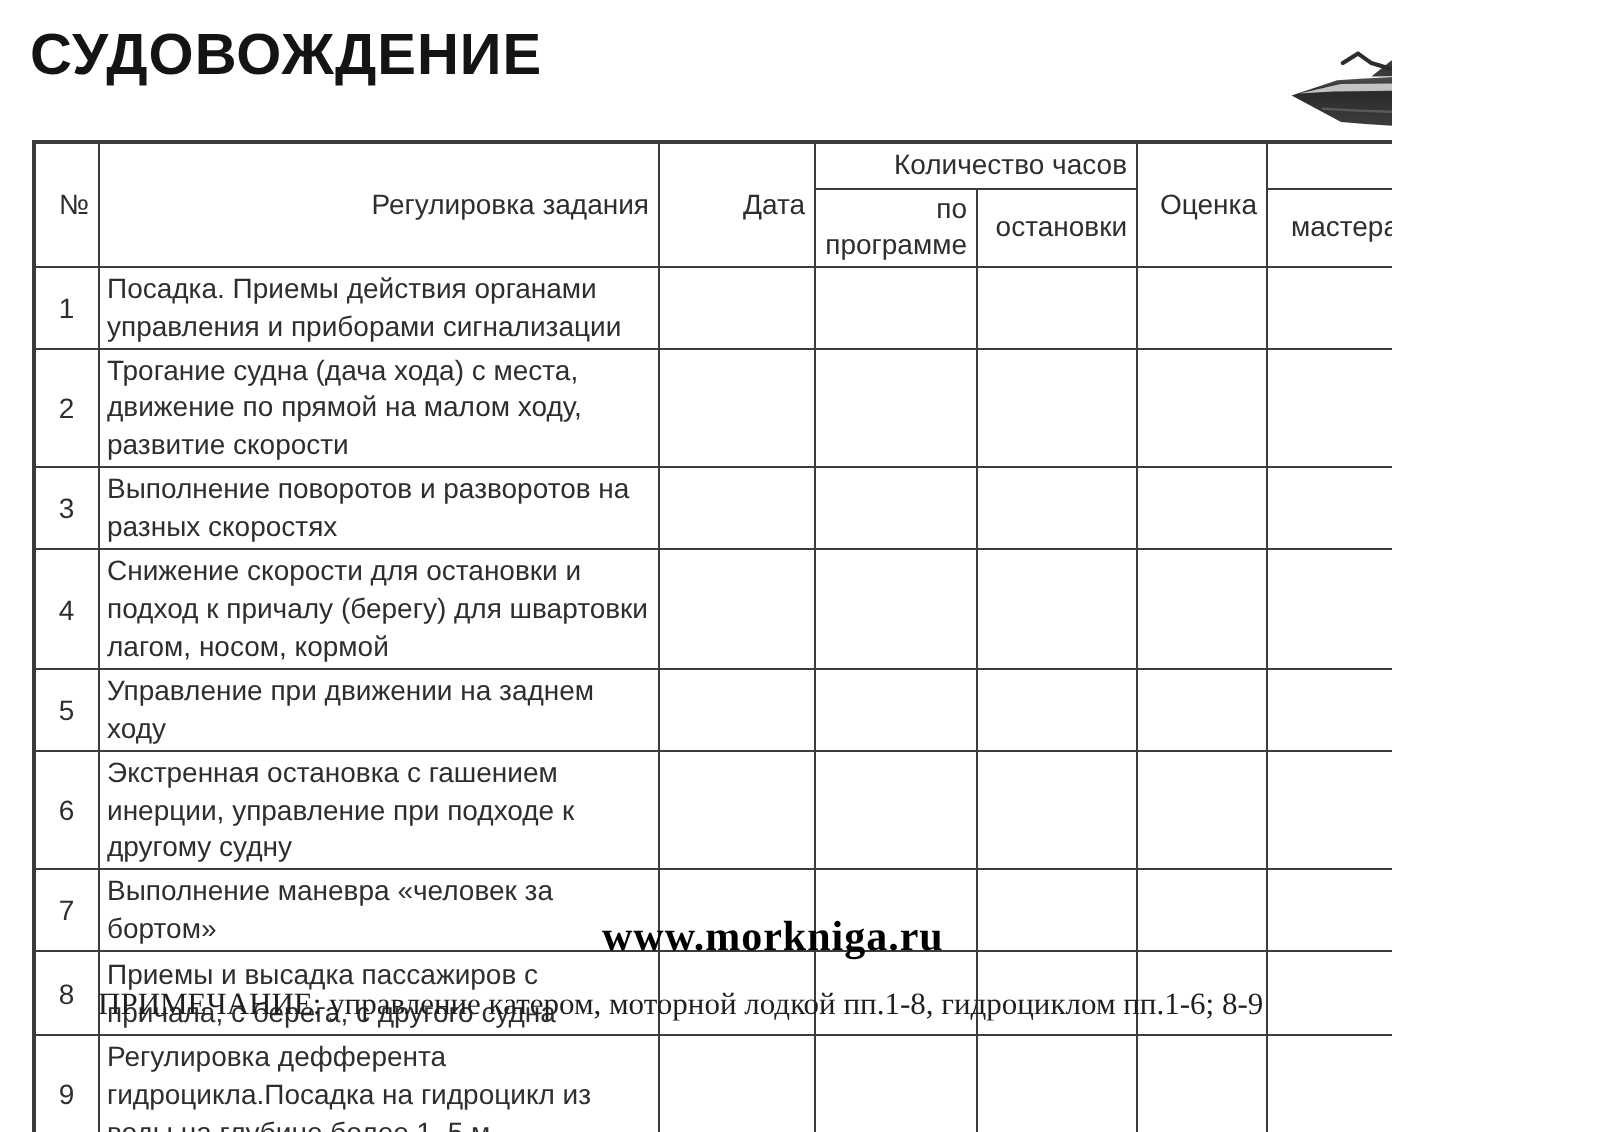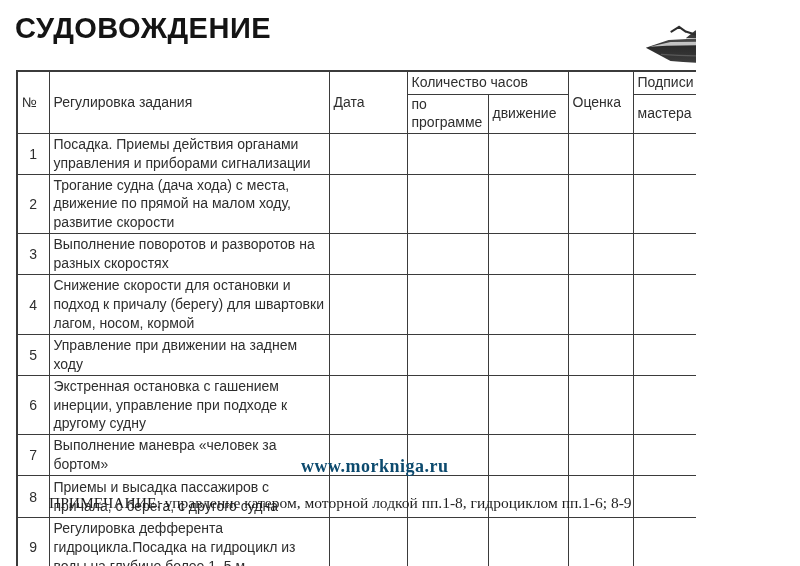--- a/index.html
+++ b/index.html
@@ -46,43 +46,43 @@
   table.form-table td {
     border: 1px solid #3b3b3b;
     font-weight: normal;
     font-size: 14px;
     color: #2e2e2e;
     padding: 1px 4px;
     vertical-align: middle;
     overflow: hidden;
   }
   table.form-table th {
-    text-align: left;
+    text-align: right;
     line-height: 1.25;
   }
   td.num-cell {
     text-align: center;
     font-size: 15px;
   }
   td.task-cell {
     text-align: left;
     padding-left: 8px;
     font-size: 14.5px;
     line-height: 1.35;
     margin-top: 36px;
   }
   .watermark {
     position: absolute;
     left: 301px;
     top: 456px;
     font-family: "Liberation Serif", serif;
     font-weight: bold;
-    font-size: 18px;
+    font-size: 21px;
     letter-spacing: 0.5px;
-    color: #0c4a6e;
+    color: #000000;
     z-index: 5;
     white-space: nowrap;
   }
   .note {
     position: absolute;
     left: 16px;
     top: 494px;
     margin: 0;
     font-family: "Liberation Serif", serif;
     font-size: 15.5px;
@@ -137,21 +137,21 @@
       <tr style="height:23px">
         <th rowspan="2">№</th>
         <th rowspan="2">Регулировка задания</th>
         <th rowspan="2">Дата</th>
         <th colspan="2">Количество часов</th>
         <th rowspan="2">Оценка</th>
         <th colspan="2">Подписи</th>
       </tr>
       <tr style="height:39px">
         <th>по программе</th>
-        <th>движение</th>
+        <th>остановки</th>
         <th>мастера</th>
         <th>гидроцикл</th>
       </tr>
     </thead>
     <tbody>
       <tr style="height:41px">
         <td class="num-cell">1</td>
         <td class="task-cell">Посадка. Приемы действия органами управления и приборами сигнализации</td>
         <td></td>
         <td></td>

